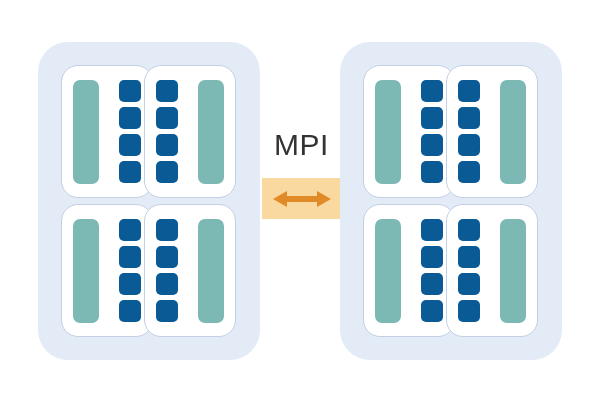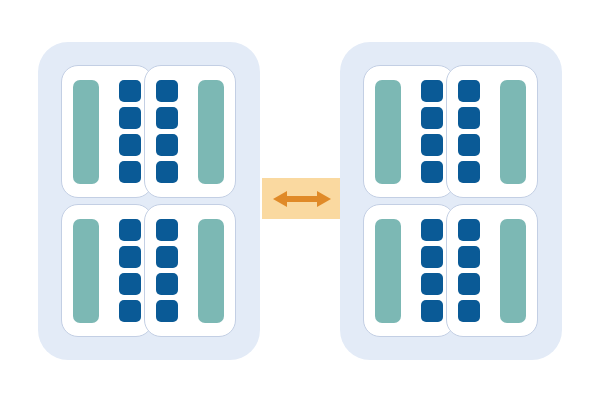--- a/index.html
+++ b/index.html
@@ -147,20 +147,21 @@
       <div class="core-col">
         <div class="core" style="background: rgb(10, 90, 150);"></div>
         <div class="core" style="background: rgb(10, 90, 150);"></div>
         <div class="core" style="background: rgb(10, 90, 150);"></div>
         <div class="core" style="background: rgb(10, 90, 150);"></div>
       </div>
     </div>
 
   </div>
 
+  <div id="mpi-label" style="color: rgb(51, 51, 51);">MPI</div>
 
   <div id="mpi-band" style="background: rgb(250, 217, 160);">
     <span>
       <svg width="62" height="22" viewBox="0 0 62 22" aria-hidden="true">
         <path d="M2 11 L16 3 L16 8 L46 8 L46 3 L60 11 L46 19 L46 14 L16 14 L16 19 Z" fill="#e08a28"></path>
       </svg>
     </span>
   </div>
 
   <div class="node" id="node-right" style="background: rgb(227, 235, 247);">

